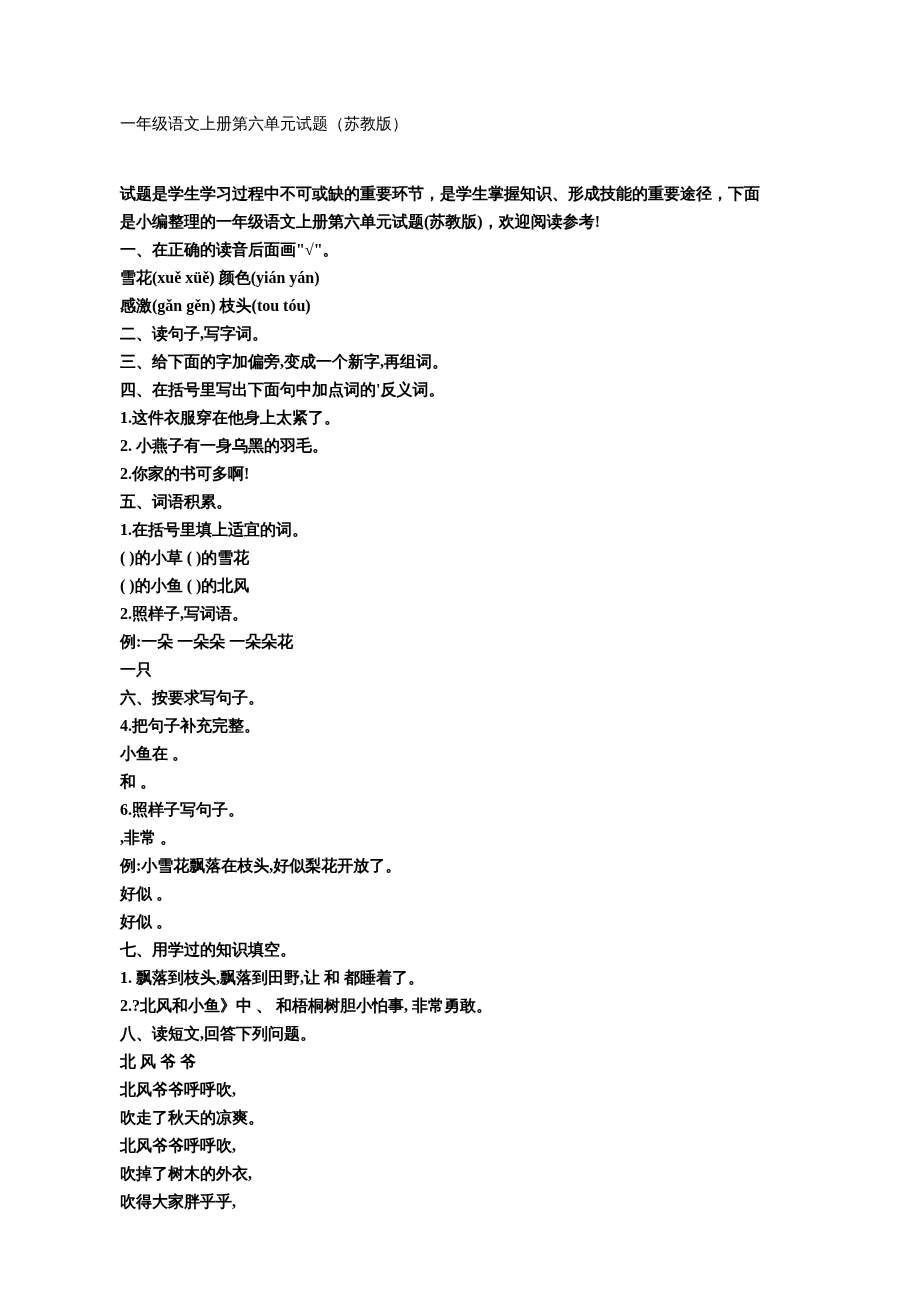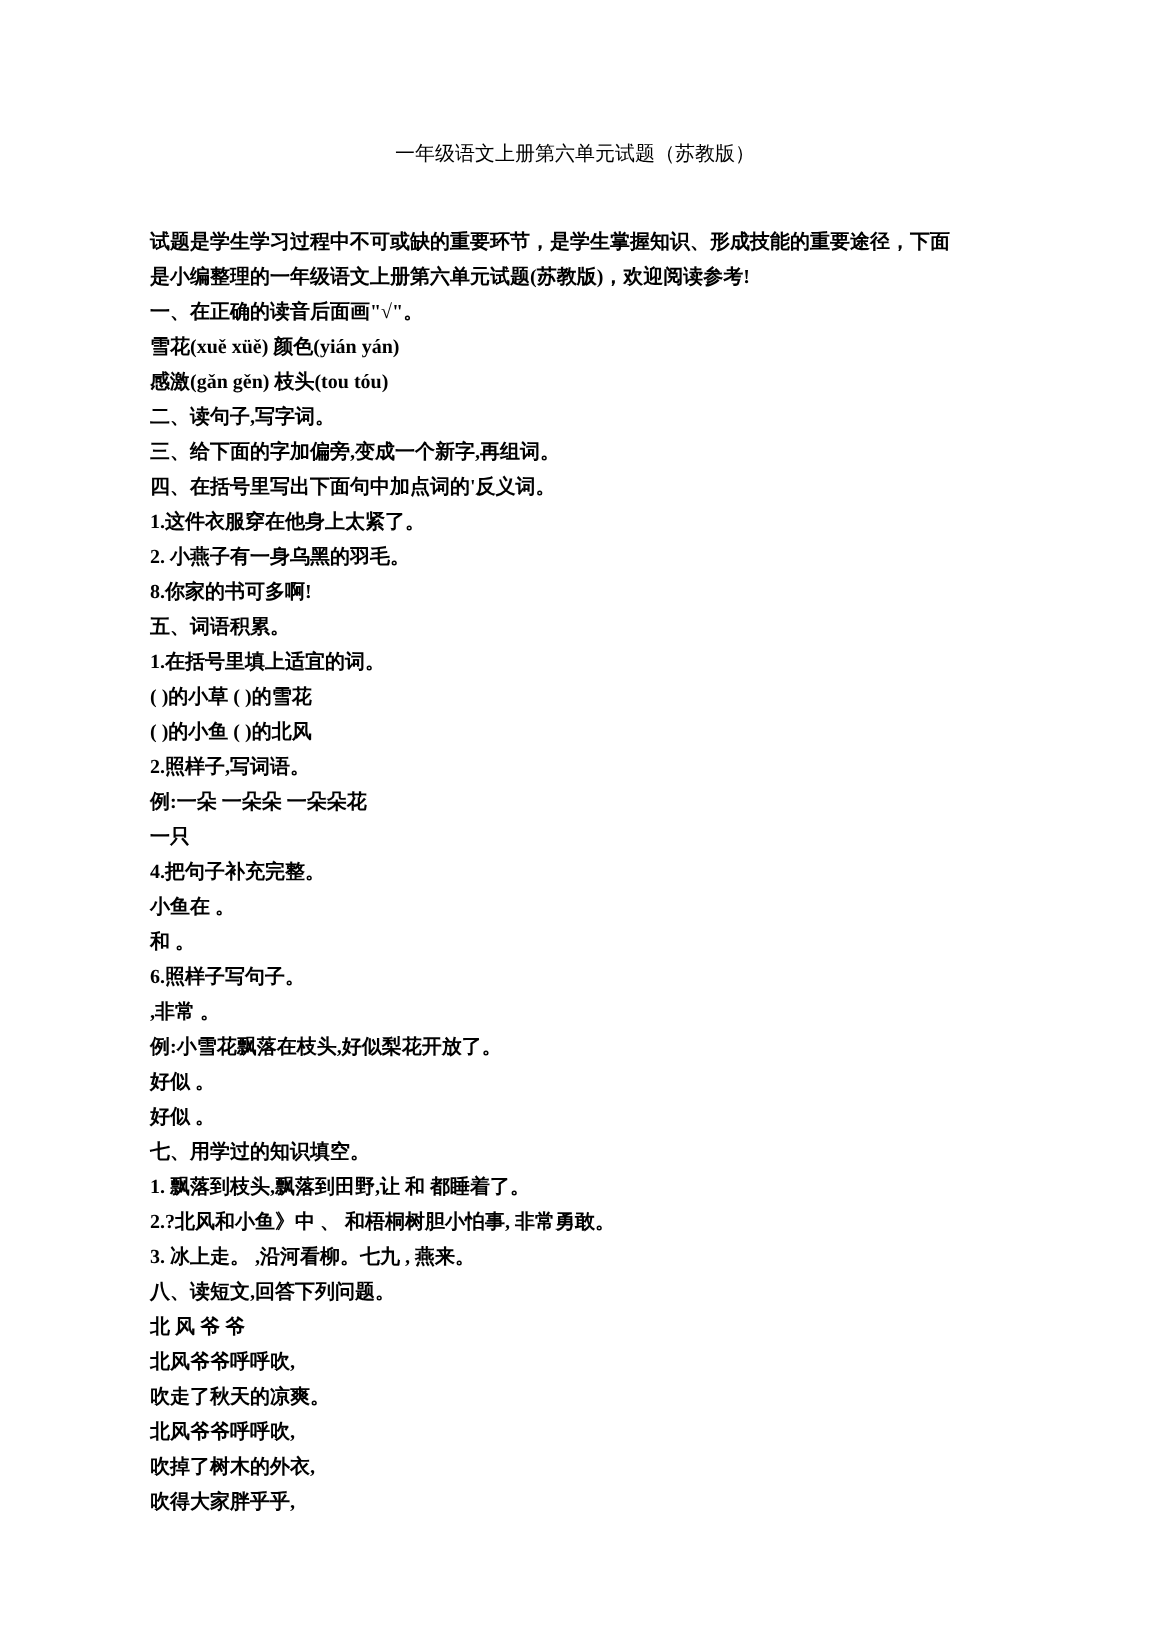--- a/index.html
+++ b/index.html
@@ -9,21 +9,20 @@
     font-family: "SimSun", "宋体", serif;
     color: #000;
     width: 920px;
   }
   .page {
     padding: 110px 120px 60px 120px;
     font-size: 16px;
     line-height: 1.75;
   }
   .title {
-    text-align: center;
     font-size: 16px;
     margin-bottom: 42px;
   }
   .body p {
     margin: 0;
     padding: 0;
     font-weight: bold;
   }
   .intro {
     margin-bottom: 0;
@@ -39,40 +38,40 @@
     <p class="intro">是小编整理的一年级语文上册第六单元试题(苏教版)，欢迎阅读参考!</p>
     <div id="lines-container">
         <p>一、在正确的读音后面画"√"。</p>
         <p>雪花(xuě xüě)  颜色(yián yán)</p>
         <p>感激(gǎn gěn)  枝头(tou tóu)</p>
         <p>二、读句子,写字词。</p>
         <p>三、给下面的字加偏旁,变成一个新字,再组词。</p>
         <p>四、在括号里写出下面句中加点词的'反义词。</p>
         <p>1.这件衣服穿在他身上太紧了。</p>
         <p>2.  小燕子有一身乌黑的羽毛。</p>
-        <p>8.你家的书可多啊!</p>
+        <p>2.你家的书可多啊!</p>
         <p>五、词语积累。</p>
         <p>1.在括号里填上适宜的词。</p>
         <p>( )的小草  ( )的雪花</p>
         <p>( )的小鱼  ( )的北风</p>
         <p>2.照样子,写词语。</p>
         <p>例:一朵  一朵朵  一朵朵花</p>
         <p>一只</p>
+        <p>六、按要求写句子。</p>
         <p>4.把句子补充完整。</p>
         <p>小鱼在  。</p>
         <p>和  。</p>
         <p>6.照样子写句子。</p>
         <p>,非常  。</p>
         <p>例:小雪花飘落在枝头,好似梨花开放了。</p>
         <p>好似  。</p>
         <p>好似  。</p>
         <p>七、用学过的知识填空。</p>
         <p>1.  飘落到枝头,飘落到田野,让  和  都睡着了。</p>
         <p>2.?北风和小鱼》中  、  和梧桐树胆小怕事,  非常勇敢。</p>
-        <p>3.  冰上走。  ,沿河看柳。七九  ,  燕来。</p>
         <p>八、读短文,回答下列问题。</p>
         <p>北  风  爷  爷</p>
         <p>北风爷爷呼呼吹,</p>
         <p>吹走了秋天的凉爽。</p>
         <p>北风爷爷呼呼吹,</p>
         <p>吹掉了树木的外衣,</p>
         <p>吹得大家胖乎乎,</p>
       </div>
   </div>
 </div>

